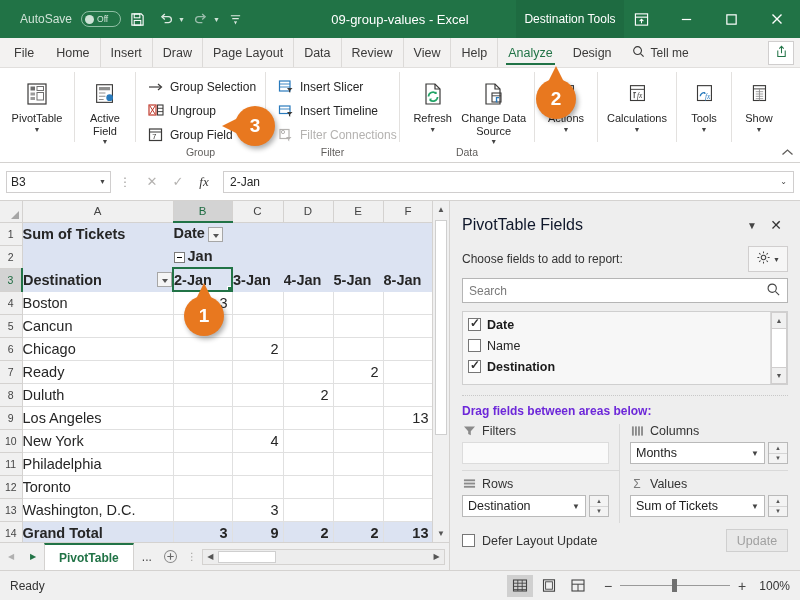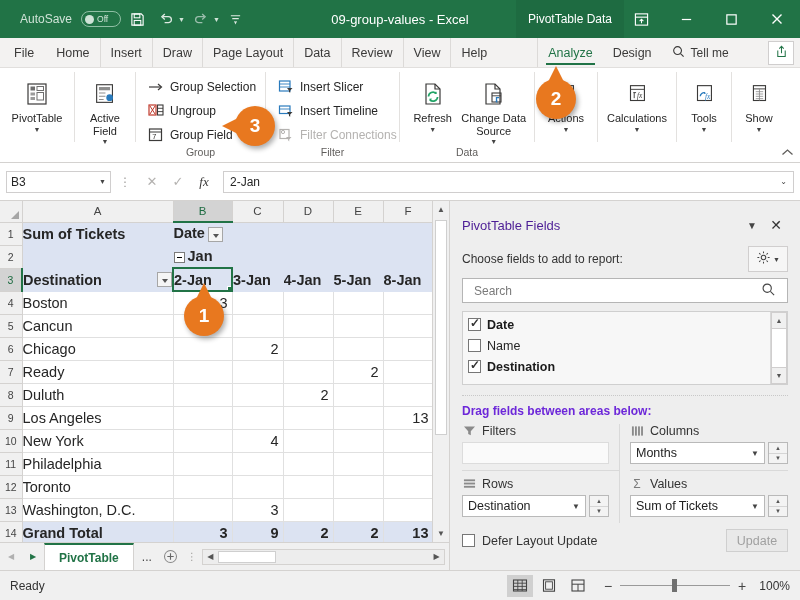--- a/index.html
+++ b/index.html
@@ -50,21 +50,21 @@
     height: 30px; background: #f3f2f1; display: flex; align-items: stretch;
     border-bottom: 1px solid #e1dfdd; position: relative; flex: none;
   }
   .rtab {
     padding: 0 10px; display: flex; align-items: center; font-size: 12.5px;
     color: #3b3a39; position: relative; border-left: 1px solid #dcdad8;
   }
   .rtab:first-child { border-left: none; }
   .rtab.file { color: #3b3a39; padding: 0 12px 0 14px; border-left: none; }
   .rtab.nosep { border-left: none; }
-  .rtab.active { color: #217346; font-weight: normal; margin-left: 40px; }
+  .rtab.active { color: #217346; font-weight: normal; }
   .rtab.active::after {
     content: ""; position: absolute; left: 8px; right: 8px; bottom: 2px;
     height: 2.5px; background: #217346;
   }
   .tellme { display: flex; align-items: center; gap: 6px; padding: 0 10px; color: #3b3a39; border-left: none; }
   .share-btn {
     position: absolute; right: 6px; top: 3px; width: 26px; height: 24px;
     border: 1px solid #d0cece; background: #fff; display: flex; align-items: center; justify-content: center;
   }
 
@@ -191,29 +191,29 @@
   .tplus { width: 22px; height: 28px; display: flex; align-items: center; justify-content: center; }
   .tsplit { color: #a19f9d; font-size: 10px; padding: 0 5px; line-height: 1; }
   .hscroll { flex: 1; height: 16px; margin-right: 4px; border: 1px solid #d4d2d0; background: #ededed; display: flex; align-items: stretch; }
   .hsb-btn { width: 15px; display: flex; align-items: center; justify-content: center; color: #555; font-size: 8px; background: #ededed;}
   .hsb-track { flex: 1; position: relative; }
   .hsb-thumb { position: absolute; left: 0; top: 1px; bottom: 1px; width: 58px; background: #ffffff; border: 1px solid #cfcfcf; }
 
   
   .pivotpane { flex: 1; background: #eeeeee; display: flex; flex-direction: column; padding: 0 12px; position: relative; }
   .pp-head { display: flex; align-items: center; padding: 14px 0 6px 0; }
-  .pp-title { flex: 1; font-size: 13px; color: #4c1d95; }
+  .pp-title { flex: 1; font-size: 16px; color: #0f172a; }
   .pp-hbtn { width: 24px; height: 20px; display: flex; align-items: center; justify-content: center; color: #444; font-size: 10px; }
   .pp-hbtn.close { font-size: 14px; color: #333; }
   .pp-sub { display: flex; align-items: center; padding: 5px 0 6px 0; }
   .pp-sub-label { flex: 1; font-size: 12px; color: #333; }
   .pp-gear { width: 40px; height: 26px; border: 1px solid #d0cece; background: #f6f6f6; display: flex; align-items: center; justify-content: center; gap: 2px; }
   .searchbox {
     height: 25px; border: 1px solid #b5b5b5; background: #fff; display: flex; align-items: center;
-    padding: 0 11px; margin-bottom: 8px; gap: 45px;
+    padding: 0 6px; margin-bottom: 8px; gap: 45px;
   }
   .searchbox input {
     flex: 1; border: none; outline: none; font-size: 12px; font-family: "Liberation Sans", sans-serif;
     color: #333; background: transparent;
   }
   .searchbox input::placeholder { color: #7a7a7a; }
   .fieldlist { border: 1px solid #cfcfcf; background: #f7f7f7; display: flex; height: 74px; }
   .fl-items { flex: 1; padding: 2px 0; }
   .fl-item { height: 21px; display: flex; align-items: center; gap: 6px; padding: 0 5px; font-size: 12.5px; }
   .fl-item.checked { font-weight: bold; color: #1b1b1b; }
@@ -315,21 +315,21 @@
       <span class="qat-caret">▼</span>
       <span class="qat-btn">
         <svg width="13" height="13" viewBox="0 0 14 14">
             <path d="M2 3h10M3.5 6h7M6 9l1 2 1-2" fill="none" stroke="#dfeae3" stroke-width="1.2"></path>
           </svg>
       </span>
     </div>
 
     <div class="title-center">09-group-values  -  Excel</div>
 
-    <div class="ctx-tab">PivotTable Data</div>
+    <div class="ctx-tab">Destination Tools</div>
 
     <div class="win-ctrl">
       <div class="win-btn">
         <svg width="15" height="15" viewBox="0 0 16 16">
             <rect x="1.5" y="2" width="13" height="12" fill="none" stroke="#fff" stroke-width="1.2"></rect>
             <path d="M1.5 5.5h13" stroke="#fff" stroke-width="1.2"></path>
             <path d="M8 12V8M6 9.8L8 7.8l2 2" fill="none" stroke="#fff" stroke-width="1.1"></path>
           </svg>
       </div>
       <div class="win-btn">

